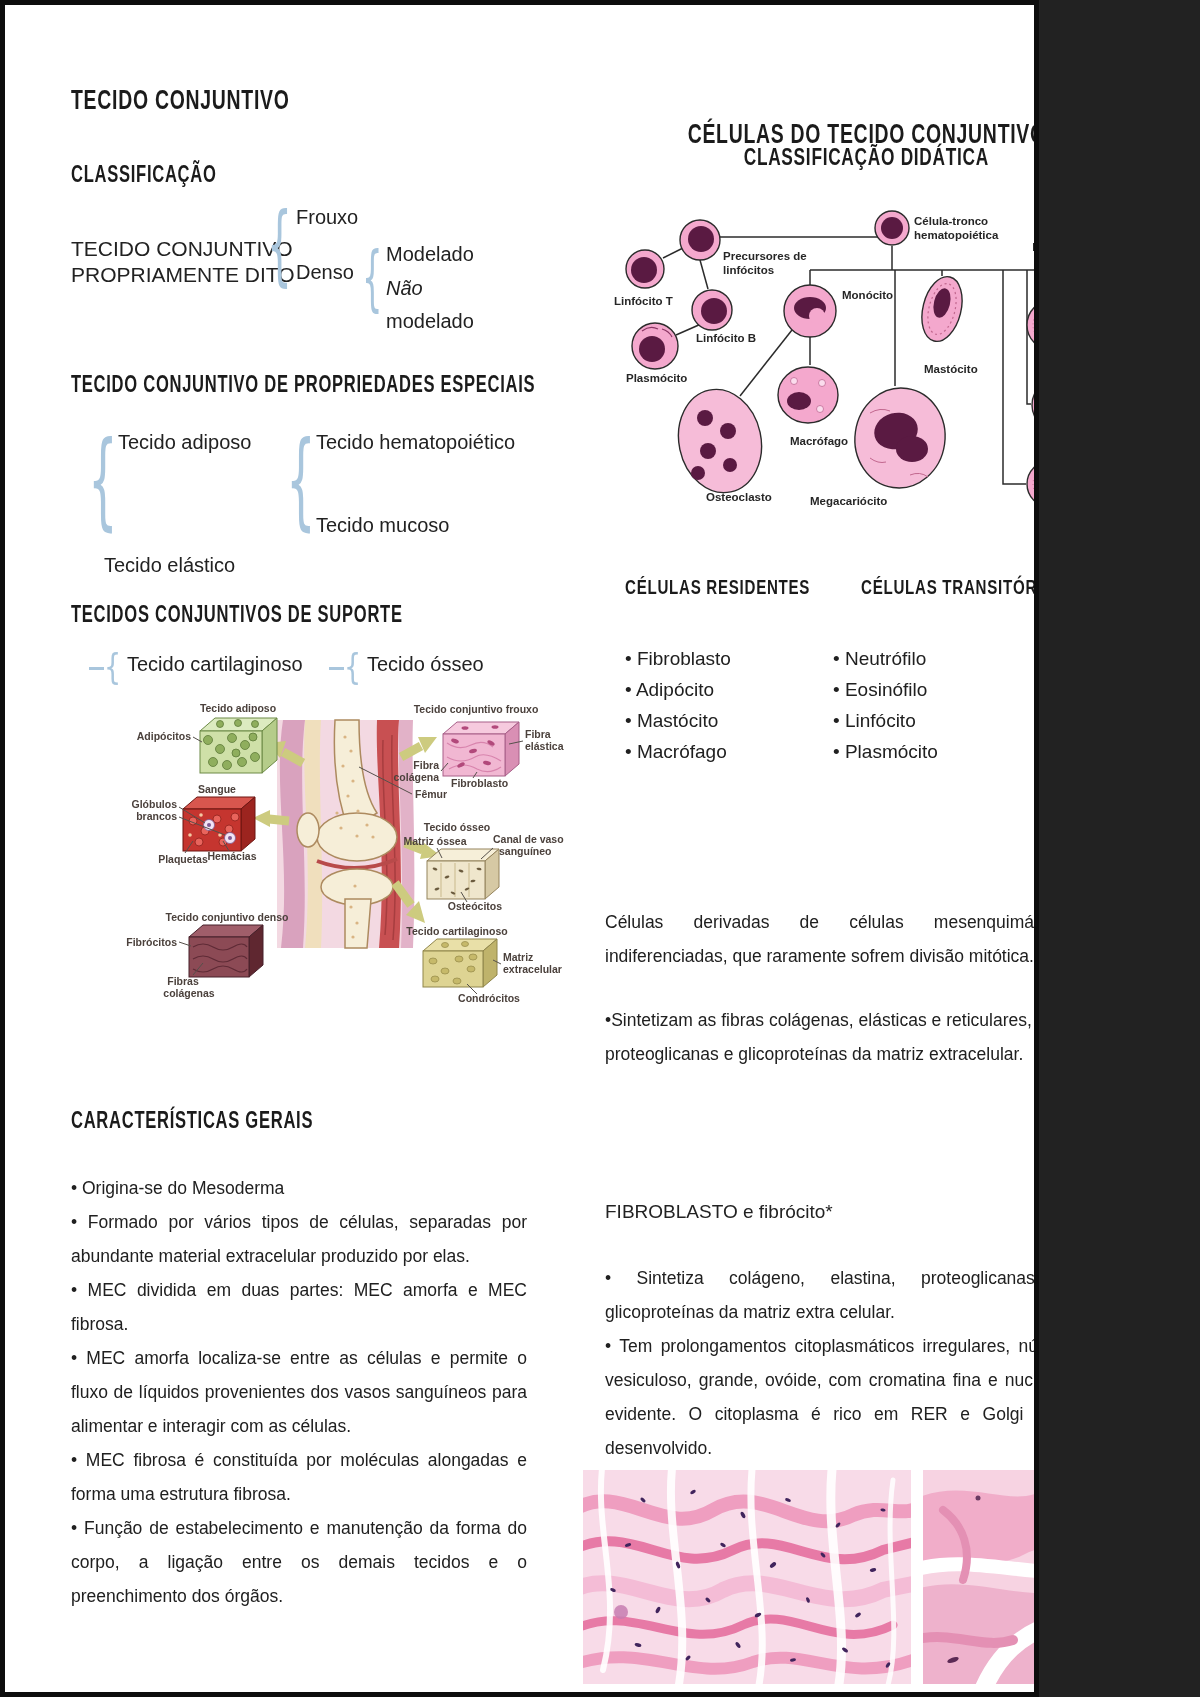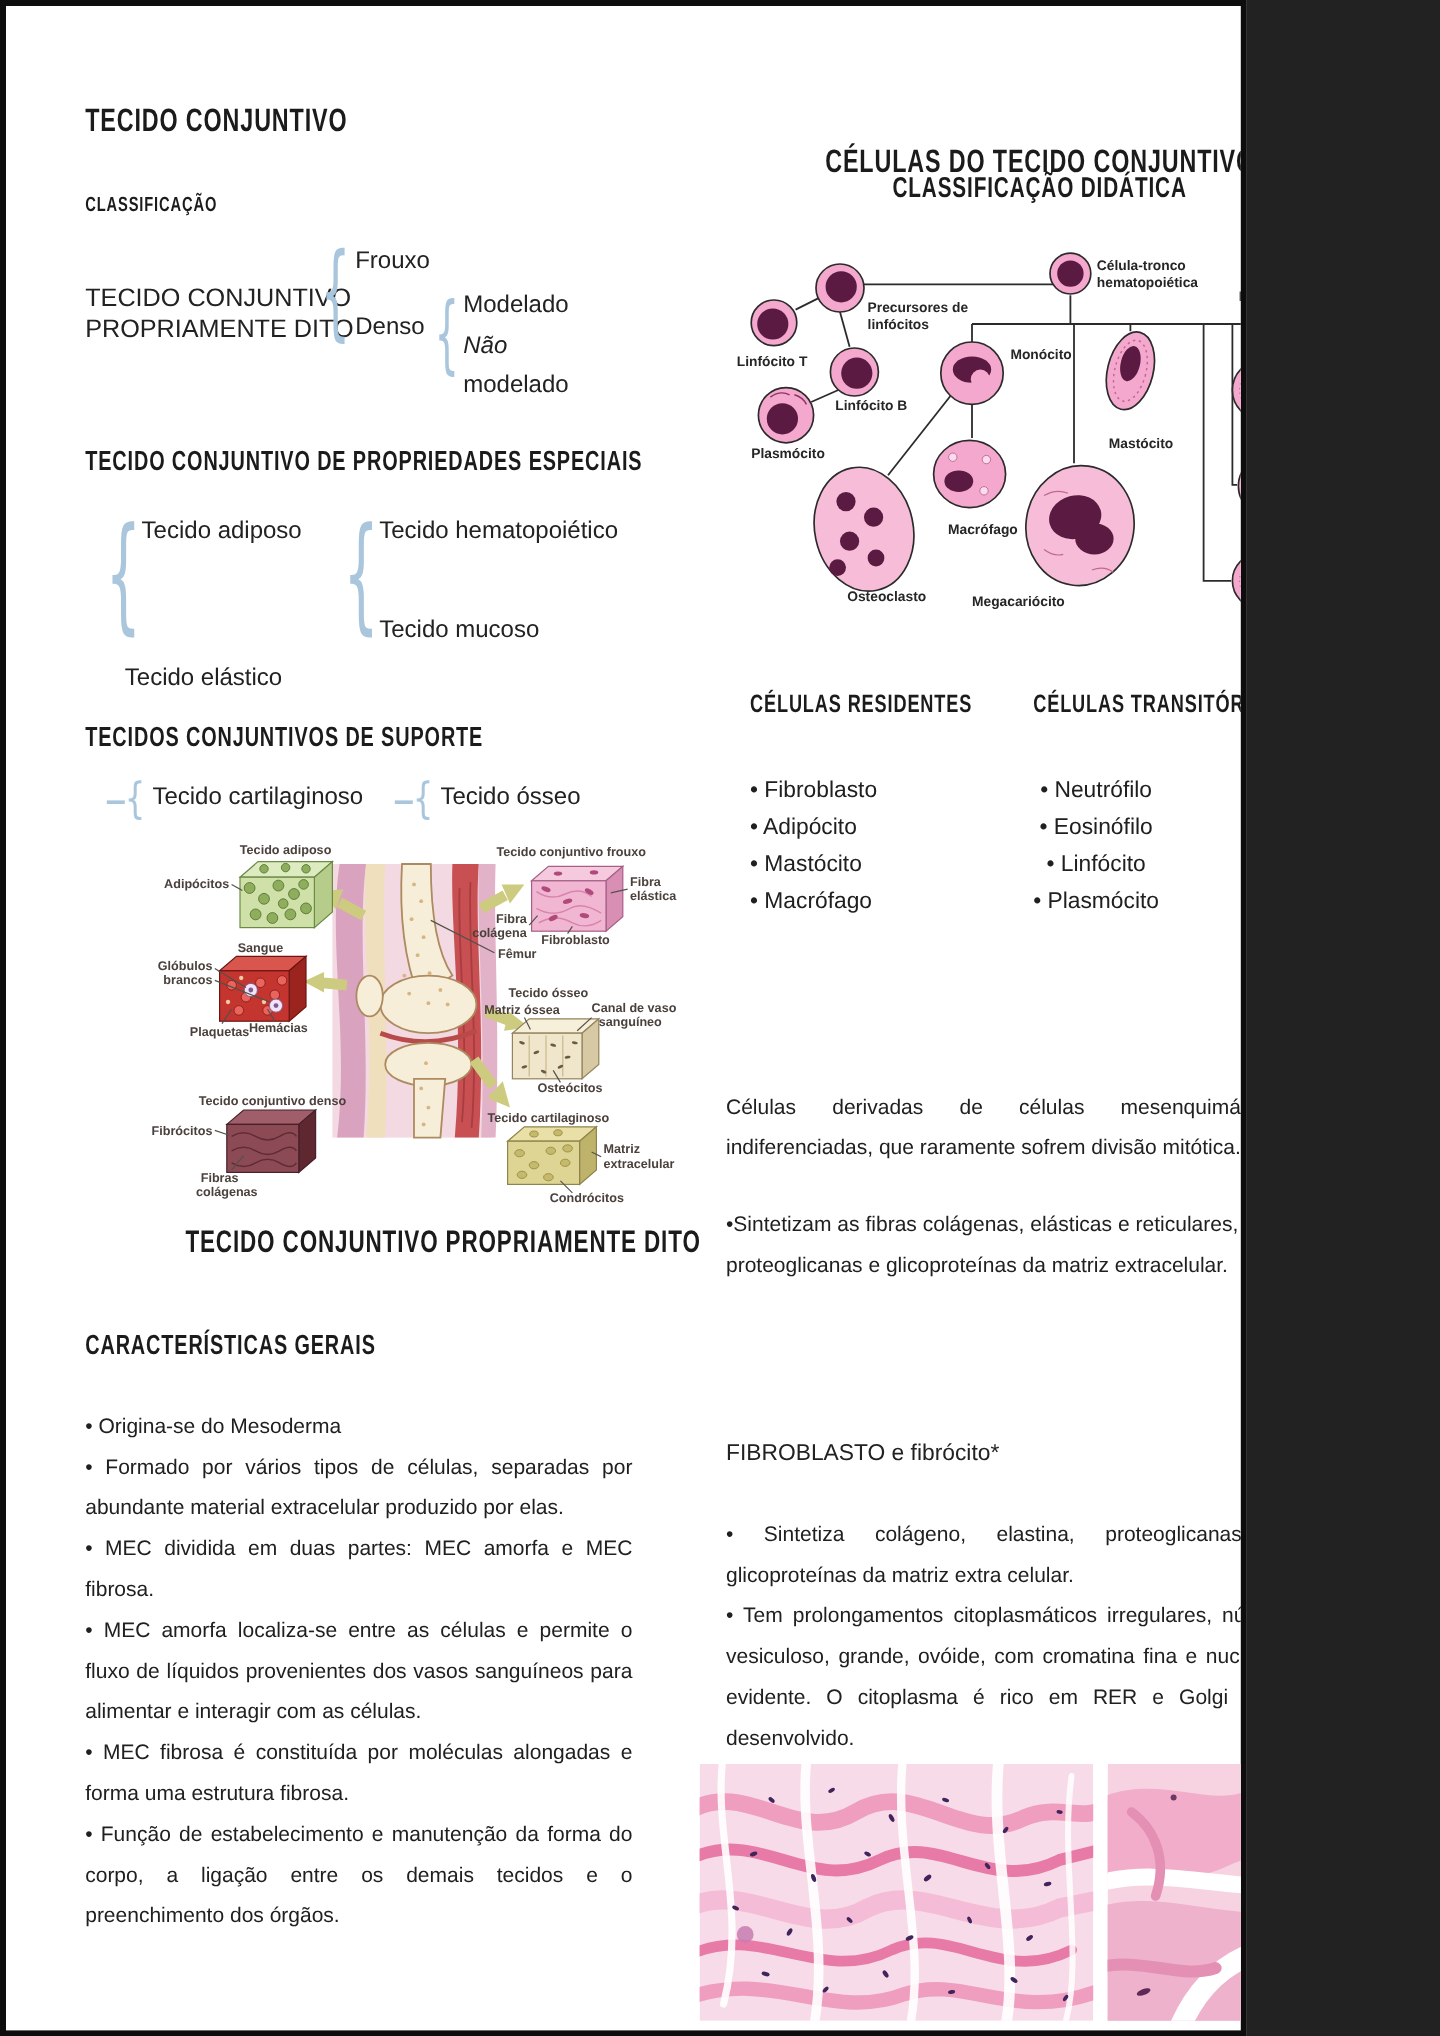--- a/index.html
+++ b/index.html
@@ -29,21 +29,21 @@
   .ashaft{stroke:#cdcb7f;stroke-width:9;fill:none;}
   .ahead{fill:#cdcb7f;}
 </style>
 </head>
 <body>
 
 <div class="page">
 
   <div class="abs h" style="left:66px;top:80px;font-size:27px;"><span class="hx">TECIDO CONJUNTIVO</span></div>
 
-  <div class="abs h" style="left:66px;top:156px;font-size:17px;"><span class="hx">CLASSIFICAÇÃO</span></div>
+  <div class="abs h" style="left:66px;top:156px;font-size:23px;"><span class="hx">CLASSIFICAÇÃO</span></div>
 
   <div class="abs hand" style="left:66px;top:232px;font-size:21px;">TECIDO CONJUNTIVO</div>
   <div class="abs hand" style="left:66px;top:258px;font-size:21px;">PROPRIAMENTE DITO</div>
   <span class="brace" style="left:262px;top:196px;font-size:56px;transform:scale(0.7,1.55);">{</span>
   <div class="abs hand" style="left:291px;top:201px;">Frouxo</div>
   <div class="abs hand" style="left:291px;top:256px;">Denso</div>
   <span class="brace" style="left:357px;top:237px;font-size:46px;transform:scale(0.7,1.55);">{</span>
   <div class="abs hand" style="left:381px;top:238px;">Modelado</div>
   <div class="abs hand" style="left:381px;top:272px;font-style:italic;">Não</div>
   <div class="abs hand" style="left:381px;top:305px;">modelado</div>
@@ -262,23 +262,20 @@
       </g>
     </g>
     <text class="dlabel" x="352" y="290" text-anchor="middle">Tecido cartilaginoso</text>
     <text class="dlabel" x="398" y="316">Matriz</text>
     <text class="dlabel" x="398" y="328">extracelular</text>
     <path class="conn" d="M396 319 L388 315"></path>
     <text class="dlabel" x="384" y="357" text-anchor="middle">Condrócitos</text>
     <path class="conn" d="M372 349 L362 339"></path>
   </svg>
 
-  <div class="abs center-wrap" style="left:66px;top:1014px;width:454px;">
-    <span class="h hc" style="font-size:26px;">TECIDO CONJUNTIVO PROPRIAMENTE DITO</span>
-  </div>
 
   <div class="abs h" style="left:66px;top:1102px;font-size:23px;"><span class="hx">CARACTERÍSTICAS GERAIS</span></div>
 
   <div class="abs" style="left:66px;top:1166px;width:456px;">
     <p class="body">• Origina-se do Mesoderma</p>
     <p class="body">• Formado por vários tipos de células, separadas por abundante material extracelular produzido por elas.</p>
     <p class="body">• MEC dividida em duas partes: MEC amorfa e MEC fibrosa.</p>
     <p class="body">• MEC amorfa localiza-se entre as células e permite o fluxo de líquidos provenientes dos vasos sanguíneos para alimentar e interagir com as células.</p>
     <p class="body">• MEC fibrosa é constituída por moléculas alongadas e forma uma estrutura fibrosa.</p>
     <p class="body">• Função de estabelecimento e manutenção da forma do corpo, a ligação entre os demais tecidos e o preenchimento dos órgãos.</p>
@@ -425,21 +422,21 @@
 
   <div class="abs h" style="left:620px;top:570px;font-size:21px;"><span class="hx">CÉLULAS RESIDENTES</span></div>
   <div class="abs h" style="left:856px;top:570px;font-size:21px;"><span class="hx">CÉLULAS TRANSITÓRIAS</span></div>
 
   <div class="abs" style="left:620px;top:638px;">
     <div class="li">• Fibroblasto</div>
     <div class="li">• Adipócito</div>
     <div class="li">• Mastócito</div>
     <div class="li">• Macrófago</div>
   </div>
-  <div class="abs" style="left:856px;top:638px;text-align:center;">
+  <div class="abs" style="left:828px;top:638px;">
     <div class="li">• Neutrófilo</div>
     <div class="li">• Eosinófilo</div>
     <div class="li">• Linfócito</div>
     <div class="li">• Plasmócito</div>
   </div>
 
 
   <div class="abs" style="left:600px;top:900px;width:465px;">
     <p class="body">Células derivadas de células mesenquimáticas indiferenciadas, que raramente sofrem divisão mitótica.</p>
   </div>

